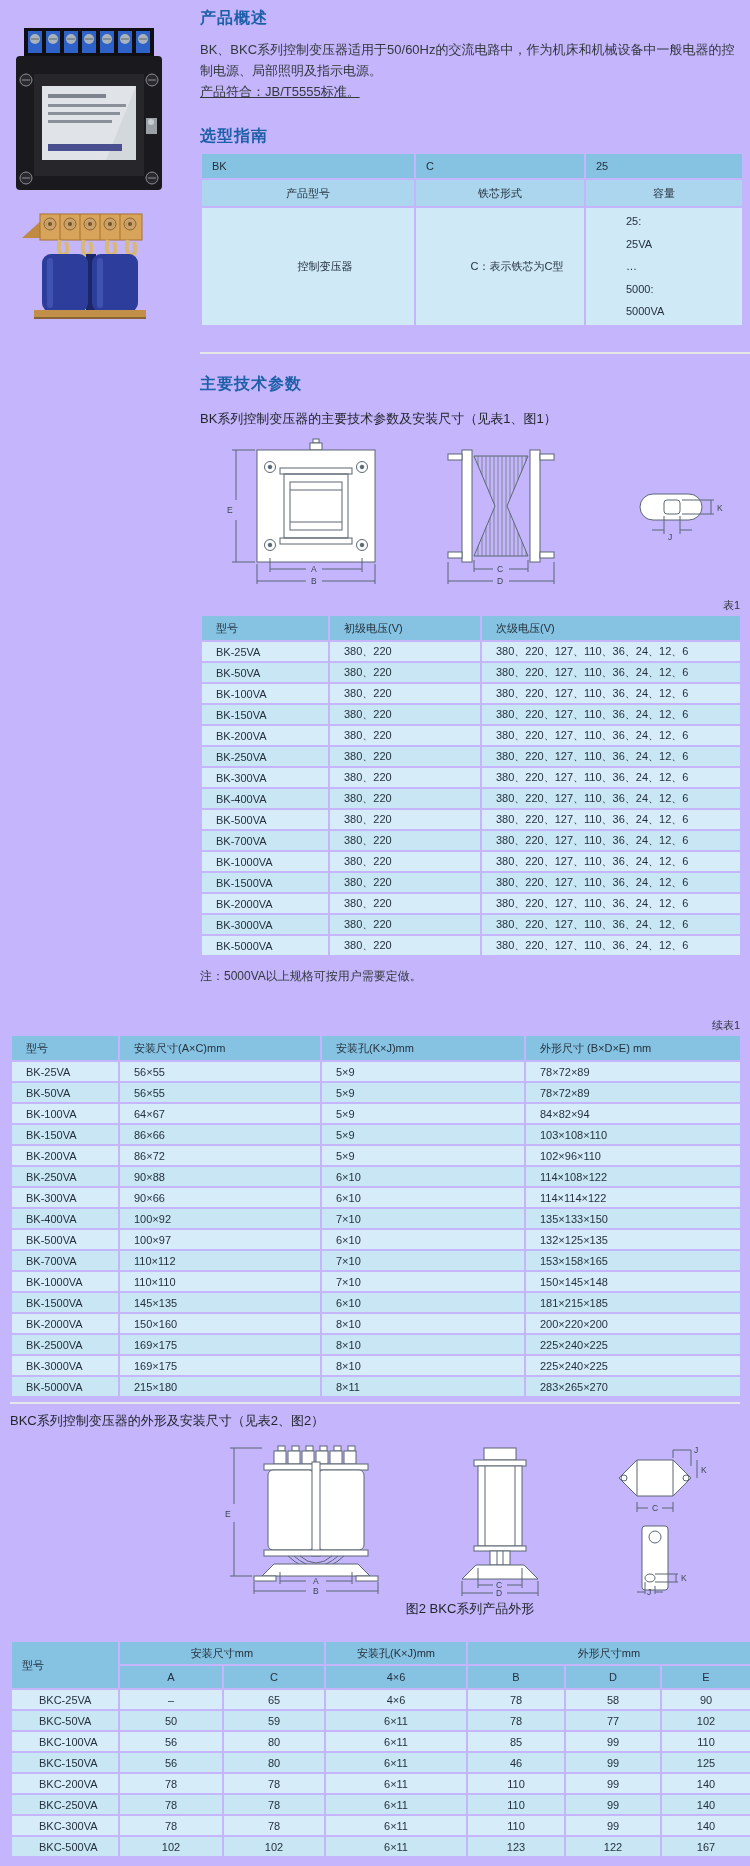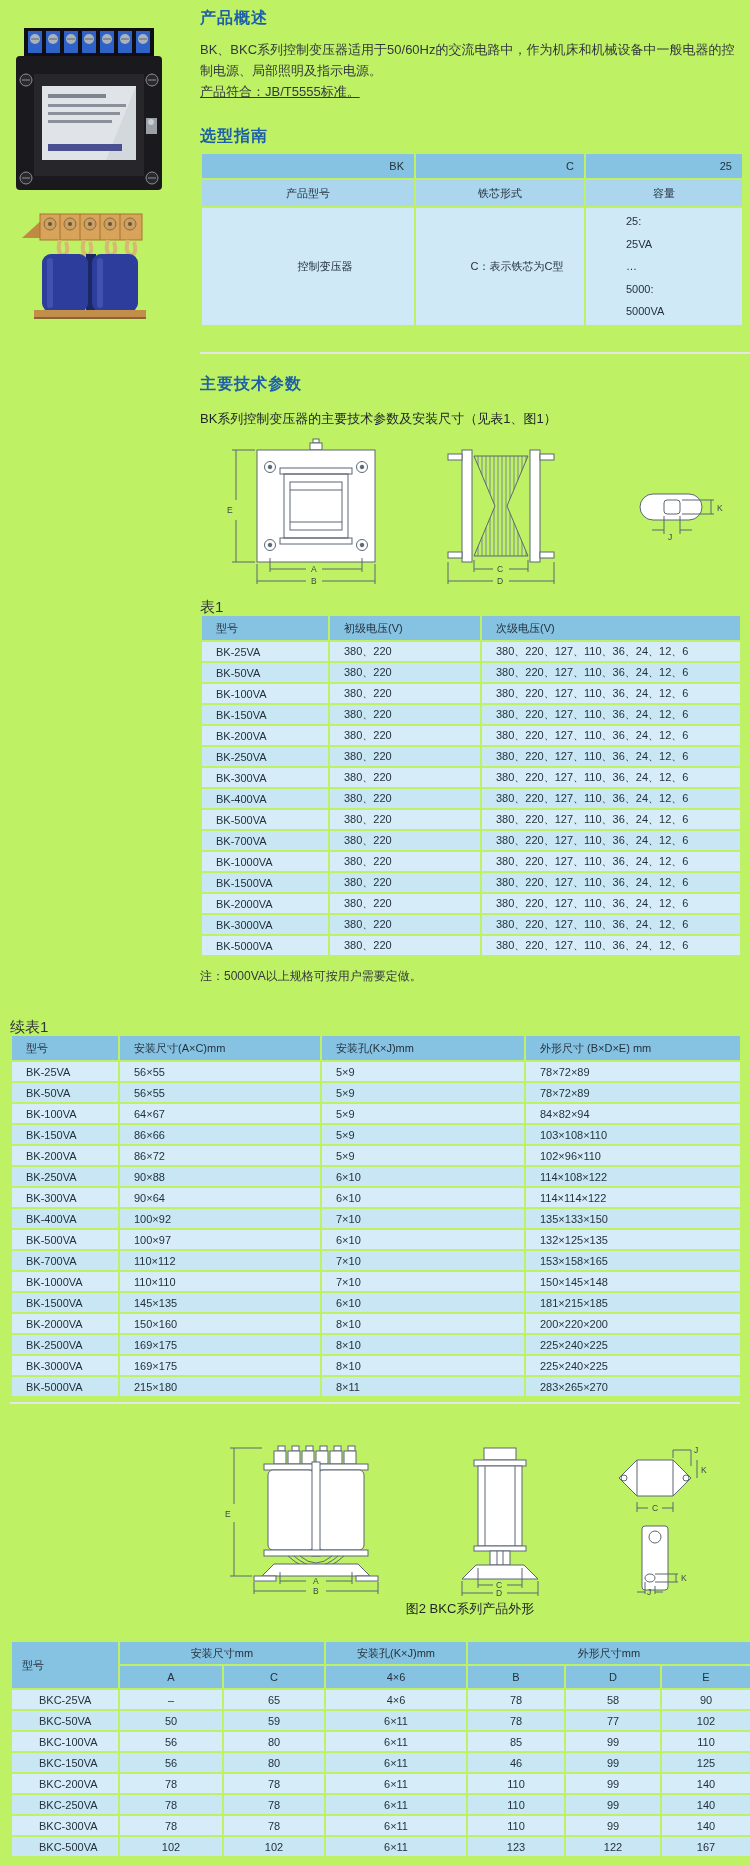--- a/index.html
+++ b/index.html
@@ -1,35 +1,35 @@
 <!DOCTYPE html>
 <html><head>
 <meta charset="utf-8">
 <style>
   html,body{margin:0;padding:0;background:#ffffff;}
   body{font-family:"Liberation Sans","DejaVu Sans",sans-serif;}
-  #page{position:relative;width:750px;height:1866px;background:#bef264;overflow:hidden;}
+  #page{position:relative;width:750px;height:1866px;background:#c4b5fd;overflow:hidden;}
   .abs{position:absolute;}
   .sec-heading{font-size:16px;font-weight:bold;color:#1d5fa8;letter-spacing:1px;}
   .body-text{font-size:13px;color:#33383d;line-height:1.6;}
   .intro-line{font-size:13px;color:#22262b;}
   .note-line{font-size:12px;color:#33383d;}
   .fig-caption{font-size:13px;color:#22262b;text-align:center;}
-  .tbl-tag{font-size:15px;color:#30353a;}
+  .tbl-tag{font-size:11px;color:#30353a;text-align:right;}
   .divider{height:2px;background:#e4e6e8;}
 
   table{border-collapse:separate;border-spacing:2px;table-layout:fixed;}
   th,td{font-size:11px;color:#24313d;vertical-align:middle;overflow:hidden;white-space:nowrap;}
   th{background:#86c2e2;font-weight:normal;padding:3px 10px;height:18px;}
   td{padding:2px 10px;height:15px;}
   tbody tr:nth-child(odd) td{background:#d6edf9;}
   tbody tr:nth-child(even) td{background:#c9e6f4;}
 
   
-  .sel-table th{text-align:right;}
+  .sel-table th{text-align:left;}
   .sel-table td{text-align:center;}
   .sel-table tbody tr:nth-child(1) td{background:#abd6ee;height:22px;}
   .sel-table tbody tr:nth-child(2) td{background:#cfe9f7;height:112px;padding-left:44px;}
   .sel-table tbody tr:nth-child(2) td:nth-child(3){
     text-align:left;padding-left:40px;white-space:pre-line;line-height:2.05;font-size:11px;}
 
   
   .lft th,.lft td{text-align:left;padding-left:14px;}
 
   
@@ -389,21 +389,21 @@
           <td>102×96×110</td>
         </tr>
         <tr>
           <td>BK-250VA</td>
           <td>90×88</td>
           <td>6×10</td>
           <td>114×108×122</td>
         </tr>
         <tr>
           <td>BK-300VA</td>
-          <td>90×64</td>
+          <td>90×66</td>
           <td>6×10</td>
           <td>114×114×122</td>
         </tr>
         <tr>
           <td>BK-400VA</td>
           <td>100×92</td>
           <td>7×10</td>
           <td>135×133×150</td>
         </tr>
         <tr>
@@ -452,20 +452,21 @@
           <td>BK-5000VA</td>
           <td>215×180</td>
           <td>8×11</td>
           <td>283×265×270</td>
         </tr>
       </tbody>
   </table>
 
   <div class="abs divider" style="left:10px;top:1402px;width:730px;"></div>
 
+  <div class="abs intro-line" style="left:10px;top:1412px;width:730px;">BKC系列控制变压器的外形及安装尺寸（见表2、图2）</div>
 
   <div class="abs" style="left:200px;top:1440px;width:540px;height:158px;">
     <svg width="540" height="158" viewBox="0 0 540 158">
       <g class="drawing">
 
         <rect x="78" y="6" width="7" height="5" fill="#fff"></rect>
           <rect x="92" y="6" width="7" height="5" fill="#fff"></rect>
         <rect x="106" y="6" width="7" height="5" fill="#fff"></rect>
           <rect x="120" y="6" width="7" height="5" fill="#fff"></rect>
         <rect x="134" y="6" width="7" height="5" fill="#fff"></rect>

